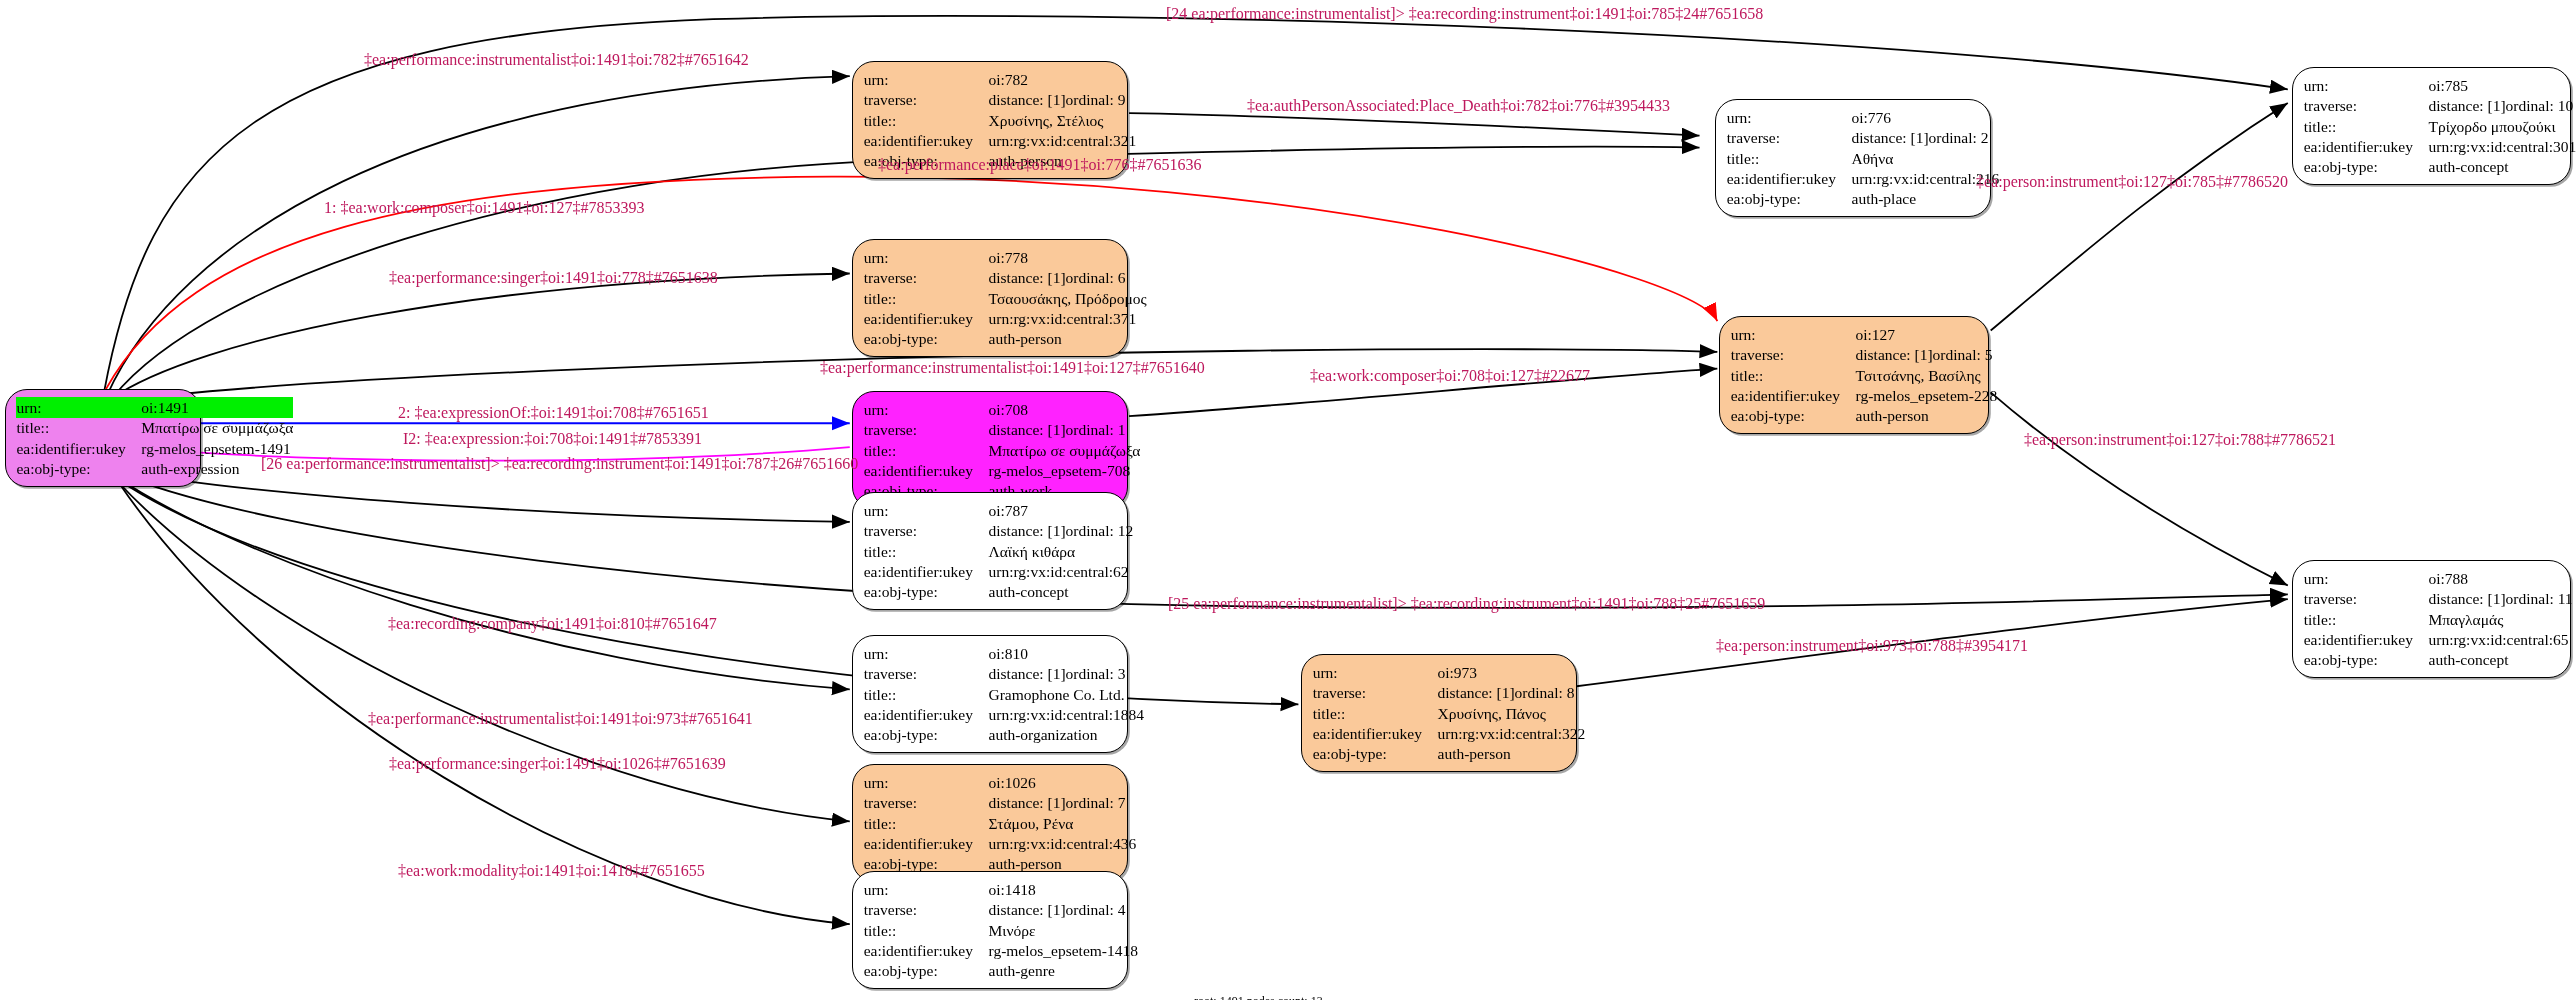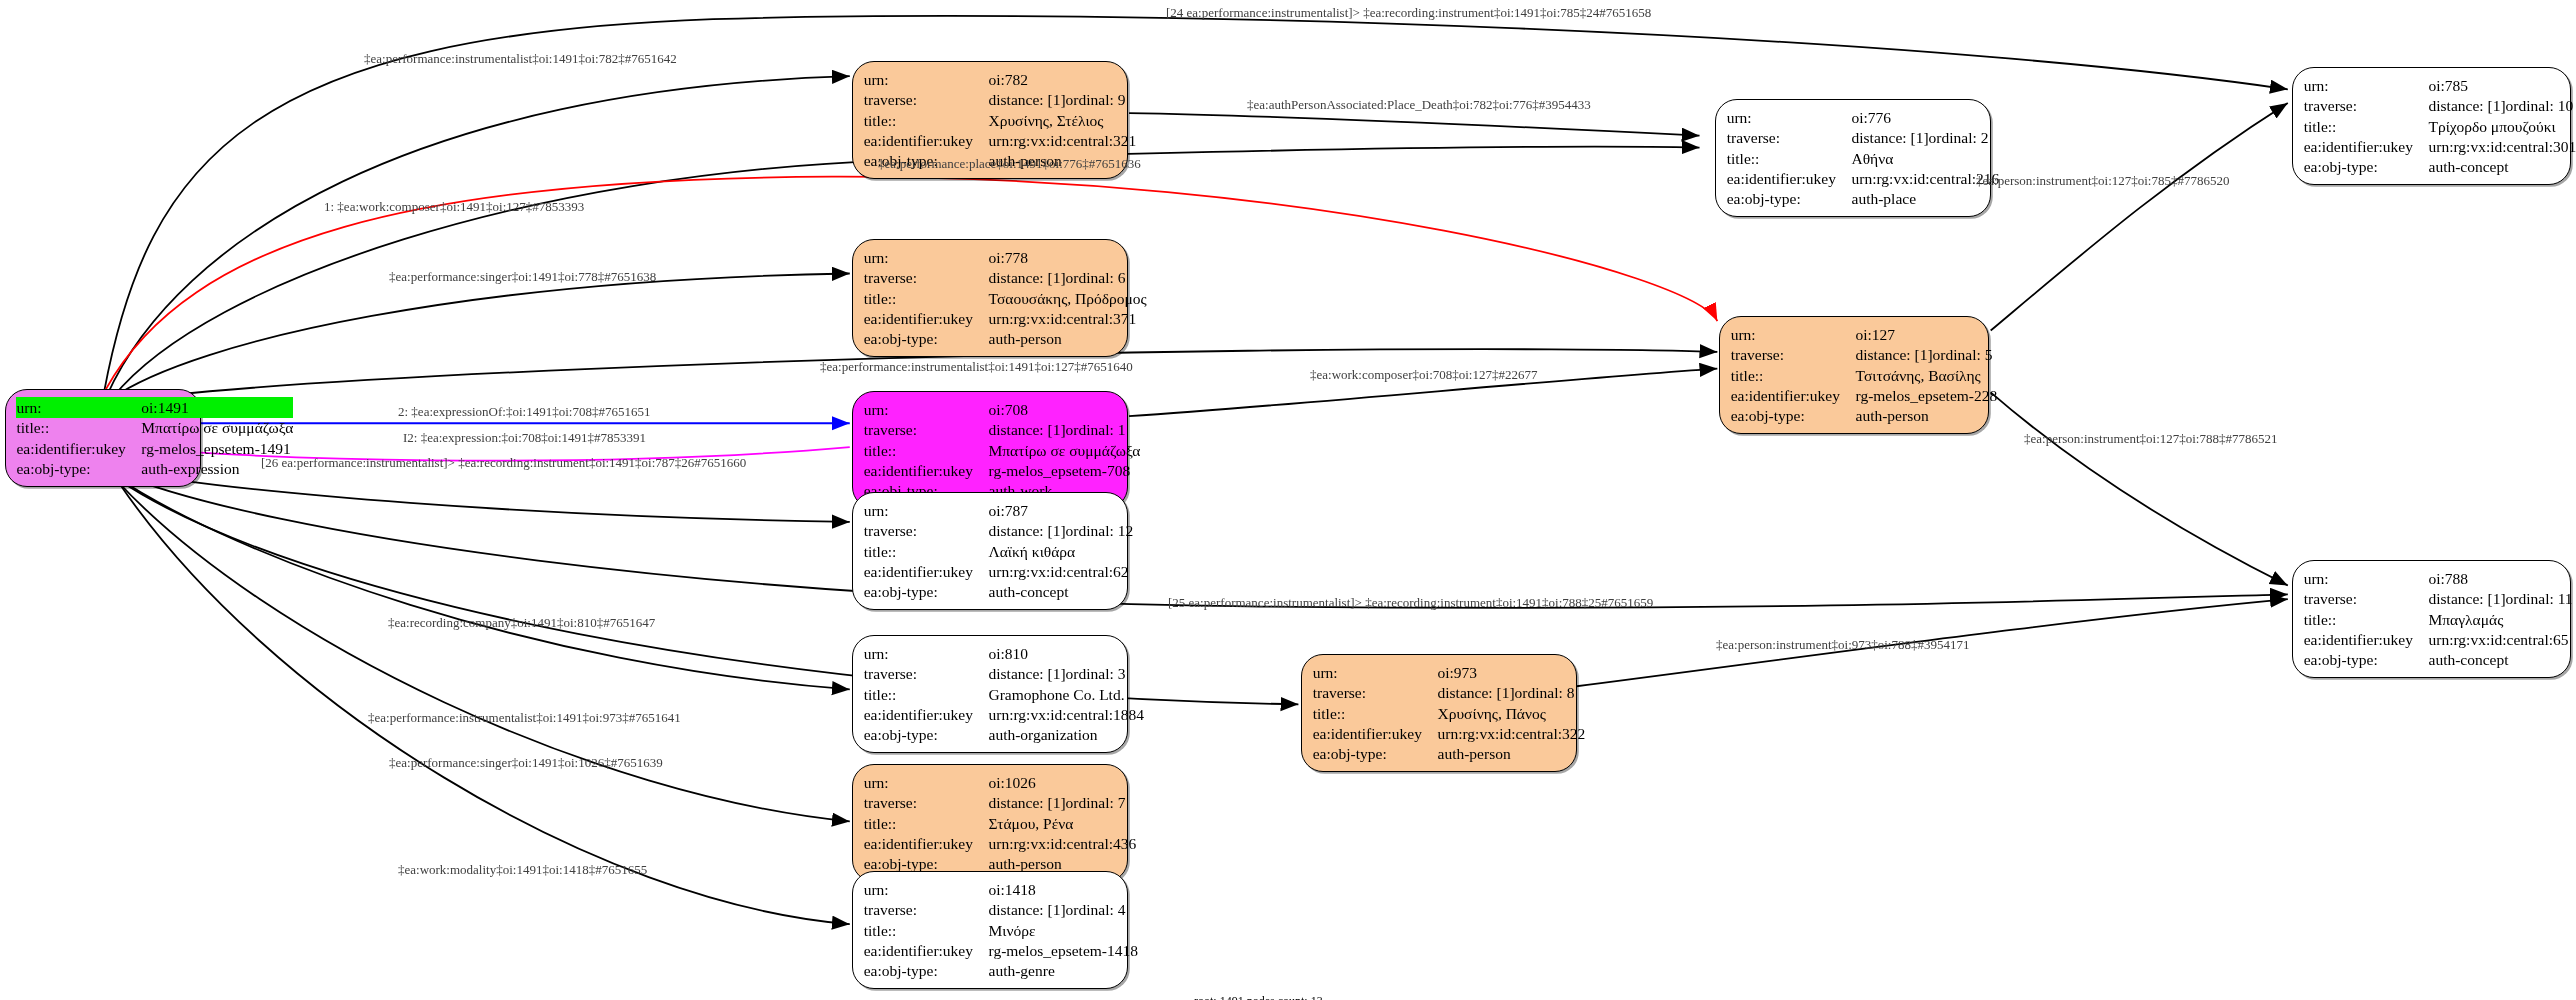--- a/index.html
+++ b/index.html
@@ -29,24 +29,24 @@
     padding:0.6px 0;white-space:nowrap;vertical-align:baseline;
     font-family:"Liberation Serif","DejaVu Serif",serif;
   }
   .node td.k{padding-right:15.5px;}
   .node td.v{}
   .rowhl td{background:#00f000;}
   .ord{}
 
   .elabel{
     position:absolute;
-    font-size:13px;
+    font-size:16px;
     line-height:1;
     white-space:nowrap;
-    color:#404040;
+    color:#be185d;
     font-family:"Liberation Serif","DejaVu Serif",serif;
   }
   .footer{
     position:absolute;
     font-size:12px;
     white-space:nowrap;
     font-family:"Liberation Serif","DejaVu Serif",serif;
     margin-top:25px;
   }
 </style>

